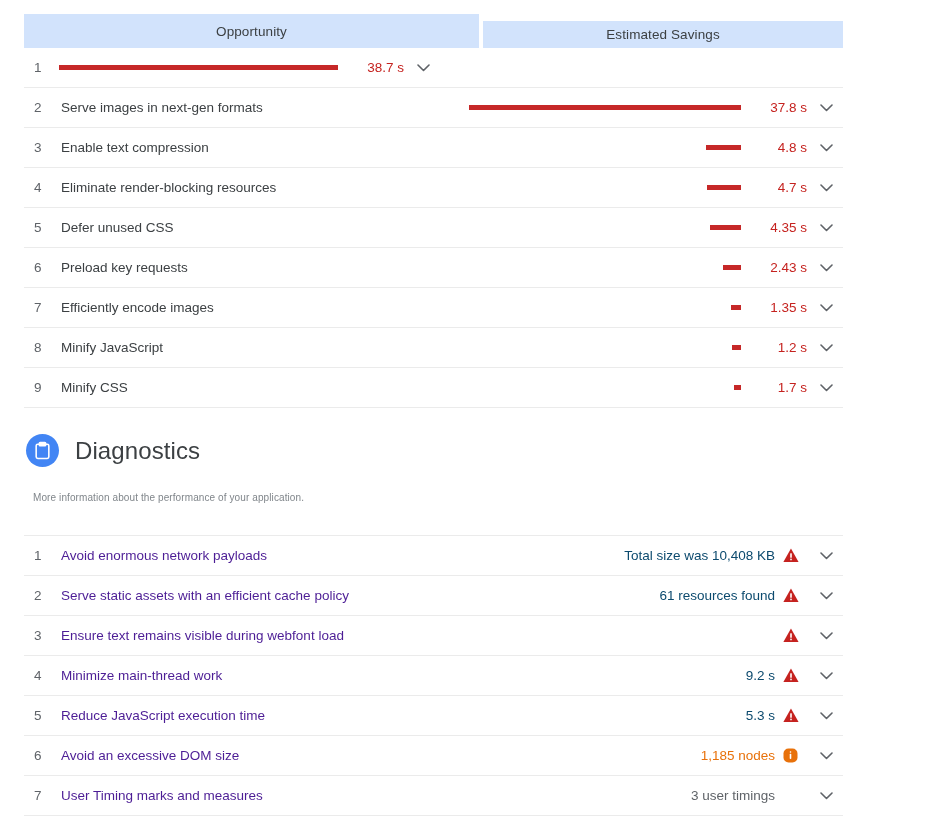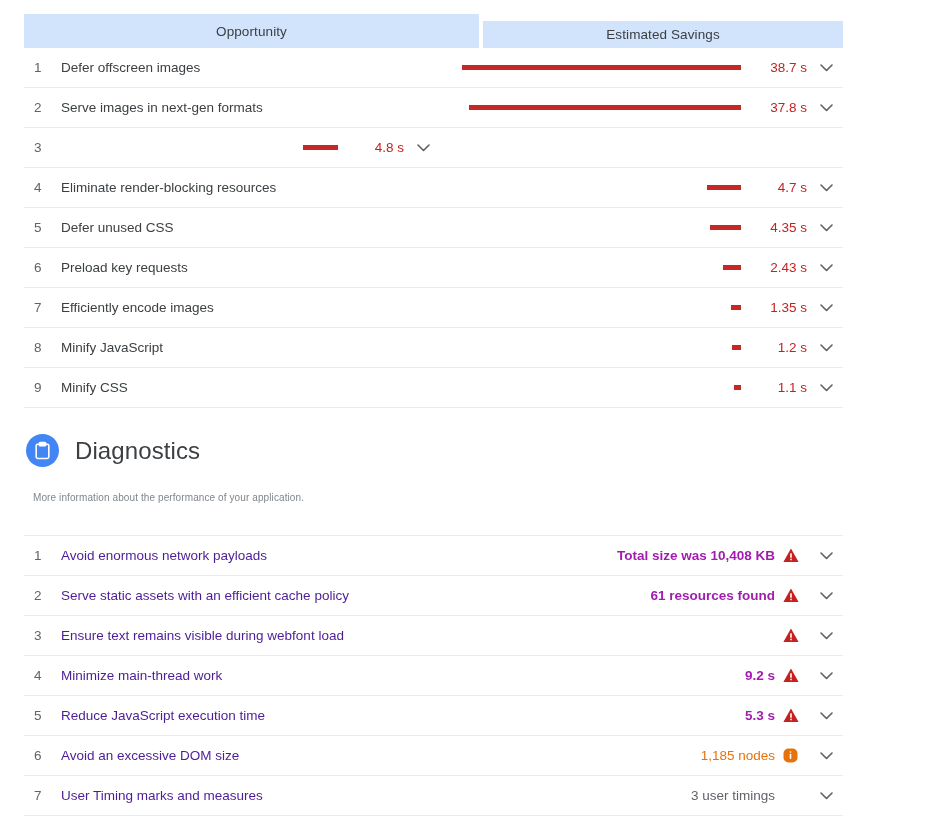--- a/index.html
+++ b/index.html
@@ -150,21 +150,21 @@
     font-size: 13.5px;
     padding-left: 7px;
     white-space: nowrap;
   }
   .diag-value {
     font-size: 13.5px;
     text-align: right;
     padding-right: 8px;
     white-space: nowrap;
   }
-  .diag-value.red    { color: #a21caf; font-weight: bold; }
+  .diag-value.red    { color: #0c4a6e; }
   .diag-value.orange { color: #e8710a; }
   .diag-value.grey   { color: #5f6368; }
   .diag-badge {
     width: 26px;
     display: flex;
     align-items: center;
     justify-content: flex-start;
   }
   .diag-badge svg { display: block; }
 </style>
@@ -174,21 +174,20 @@
 <div class="page">
 
   <div class="opp-table">
     <div class="opp-head">
       <div class="opp-head-cell left">Opportunity</div>
       <div class="opp-head-cell right">Estimated Savings</div>
     </div>
     <div id="opp-rows">
         <div class="opp-row">
           <div class="rank">1</div>
-          <div class="opp-title">Defer offscreen images</div>
           <div class="bar-wrap">
             <div class="bar" style="width:279px; background:#c62828;"></div>
           </div>
           <div class="savings">38.7 s</div>
           <div class="chev">
             <svg width="13" height="8" viewBox="0 0 13 8" fill="none" stroke="#5f6368" stroke-width="1.6" stroke-linecap="round" stroke-linejoin="round" aria-hidden="true">
               <path d="M1 1l5.5 5.5L12 1"></path>
             </svg>
           </div>
         </div>
@@ -200,20 +199,21 @@
           </div>
           <div class="savings">37.8 s</div>
           <div class="chev">
             <svg width="13" height="8" viewBox="0 0 13 8" fill="none" stroke="#5f6368" stroke-width="1.6" stroke-linecap="round" stroke-linejoin="round" aria-hidden="true">
               <path d="M1 1l5.5 5.5L12 1"></path>
             </svg>
           </div>
         </div>
         <div class="opp-row">
           <div class="rank">3</div>
+          <div class="opp-title">Enable text compression</div>
           <div class="bar-wrap">
             <div class="bar" style="width:35px; background:#c62828;"></div>
           </div>
           <div class="savings">4.8 s</div>
           <div class="chev">
             <svg width="13" height="8" viewBox="0 0 13 8" fill="none" stroke="#5f6368" stroke-width="1.6" stroke-linecap="round" stroke-linejoin="round" aria-hidden="true">
               <path d="M1 1l5.5 5.5L12 1"></path>
             </svg>
           </div>
         </div>
@@ -281,21 +281,21 @@
               <path d="M1 1l5.5 5.5L12 1"></path>
             </svg>
           </div>
         </div>
         <div class="opp-row">
           <div class="rank">9</div>
           <div class="opp-title">Minify CSS</div>
           <div class="bar-wrap">
             <div class="bar" style="width:7px; background:#c62828;"></div>
           </div>
-          <div class="savings">1.1 s</div>
+          <div class="savings">1.7 s</div>
           <div class="chev">
             <svg width="13" height="8" viewBox="0 0 13 8" fill="none" stroke="#5f6368" stroke-width="1.6" stroke-linecap="round" stroke-linejoin="round" aria-hidden="true">
               <path d="M1 1l5.5 5.5L12 1"></path>
             </svg>
           </div>
         </div>
       </div>
   </div>
 
   <div class="diag-header">

